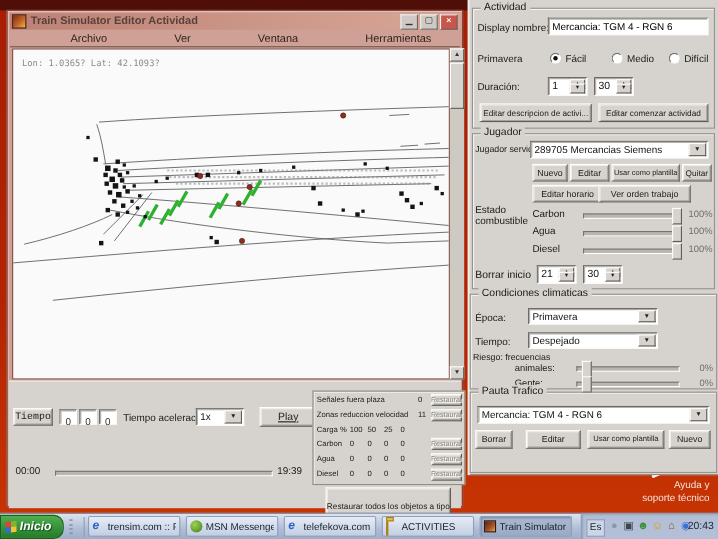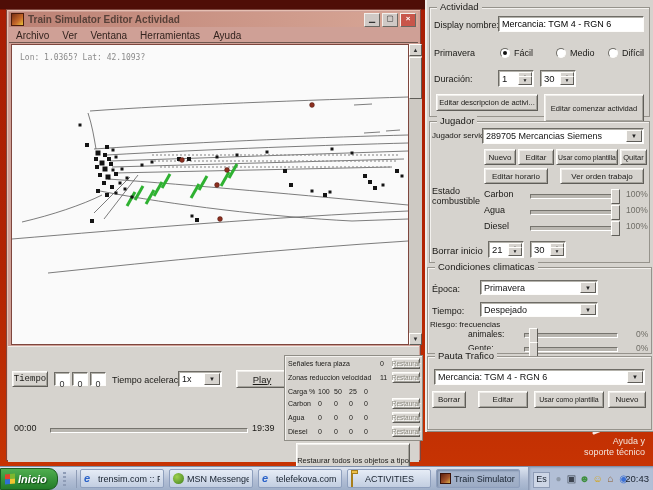--- a/index.html
+++ b/index.html
@@ -46,21 +46,21 @@
   .title-icon{width:11px;height:11px;margin:0 4px 0 2px;
     background:linear-gradient(135deg,#7a2e14,#c76a2a 60%,#e8c23a);border:1px solid #4c1c0c;}
   .title-text{font-size:10px;font-weight:bold;color:#584139;}
   .wbtns{position:absolute;right:2px;top:1px;display:flex;gap:2px;}
   .wbtn{width:14px;height:12px;font-size:8px;line-height:10px;text-align:center;
     background:#cfc9c5;border:1px solid;border-color:#f2efec #6a6862 #6a6862 #f2efec;color:#333;}
   .wbtn.close{background:#c8564a;color:#fff;font-weight:bold;}
   .menubar{position:absolute;left:2px;top:18px;width:409px;height:15px;background:#cfa096;
     border-bottom:1px solid #6e564e;display:flex;align-items:center;gap:13px;padding-left:7px;
     box-sizing:border-box;}
-  .menu-item{font-size:10px;color:#33231e;}
+  .menu-item{font-size:10px;color:#33231e;margin-left:48px;}
   .map{position:absolute;left:4px;top:34px;width:396px;height:299px;background:#fafafa;
     border:1px solid #7e463d;box-sizing:content-box;}
   .coords{position:absolute;left:8px;top:8px;font-family:"DejaVu Sans Mono",monospace;
     font-size:8px;color:#8a8a8a;}
   .vscroll{position:absolute;left:402px;top:34px;width:13px;height:301px;background:#cdc9c3;}
   .sbtn{position:relative;width:13px;height:12px;font-size:6px;line-height:11px;text-align:center;
     background:#d6d3ce;border:1px solid;border-color:#fffefb #5f5d58 #5f5d58 #fffefb;color:#333;
     box-sizing:border-box;}
   .sbtn.bottom{position:absolute;bottom:0;}
   .sthumb{position:absolute;top:13px;left:0;width:13px;height:42px;background:#d6d3ce;
@@ -342,36 +342,36 @@
         <span class="num">1</span>
         <span class="arr" style="top:1px;">▲</span>
         <span class="arr" style="bottom:1px;">▼</span>
       </div>
       <div class="sunken spin" style="left:110px;top:62px;width:36px;height:17px;">
         <span class="num">30</span>
         <span class="arr" style="top:1px;">▲</span>
         <span class="arr" style="bottom:1px;">▼</span>
       </div>
       <div class="btn3d" style="left:6px;top:86px;width:102px;height:17px;font-size:7.5px;">Editar descripcion de activi...</div>
-      <div class="btn3d" style="left:114px;top:86px;width:100px;height:28px;font-size:7.5px;">Editar comenzar actividad</div>
+      <div class="btn3d" style="left:114px;top:86px;width:100px;height:17px;font-size:7.5px;">Editar comenzar actividad</div>
     </div>
 
     <div class="grp" style="left:4px;top:121px;width:219px;height:140px;">
       <span class="legend">Jugador</span>
       <span class="lbl" style="left:2px;top:9px;font-size:8px;">Jugador servicio:</span>
       <div class="sunken combo" style="left:52px;top:6px;width:162px;height:16px;">
         <span class="cv">289705 Mercancias Siemens</span>
         <span class="cbtn">▼</span>
       </div>
       <div class="btn3d" style="left:54px;top:27px;width:32px;height:16px;font-size:8px;">Nuevo</div>
       <div class="btn3d" style="left:88px;top:27px;width:36px;height:16px;font-size:8px;">Editar</div>
       <div class="btn3d" style="left:126px;top:27px;width:62px;height:16px;font-size:6.8px;">Usar como plantilla</div>
       <div class="btn3d" style="left:190px;top:27px;width:27px;height:16px;font-size:7.5px;">Quitar</div>
       <div class="btn3d" style="left:54px;top:46px;width:64px;height:16px;font-size:8px;">Editar horario</div>
-      <div class="btn3d" style="left:130px;top:46px;width:84px;height:16px;font-size:8px;">Ver orden trabajo</div>
+      <div class="btn3d" style="left:114px;top:46px;width:84px;height:16px;font-size:8px;">Ver orden trabajo</div>
       <span class="lbl" style="left:2px;top:64px;font-size:9px;">Estado</span>
       <span class="lbl" style="left:2px;top:74px;font-size:9px;">combustible</span>
 
       <span class="lbl" style="left:54px;top:67px;font-size:9px;">Carbon</span>
       <div class="slider-track" style="left:100px;top:72px;width:88px;">
         <span class="slider-thumb" style="left:80px;"></span>
       </div>
       <span class="lbl" style="left:196px;top:67px;font-size:8.5px;color:#6f6d66;">100%</span>
 
       <span class="lbl" style="left:54px;top:83px;font-size:9px;">Agua</span>

